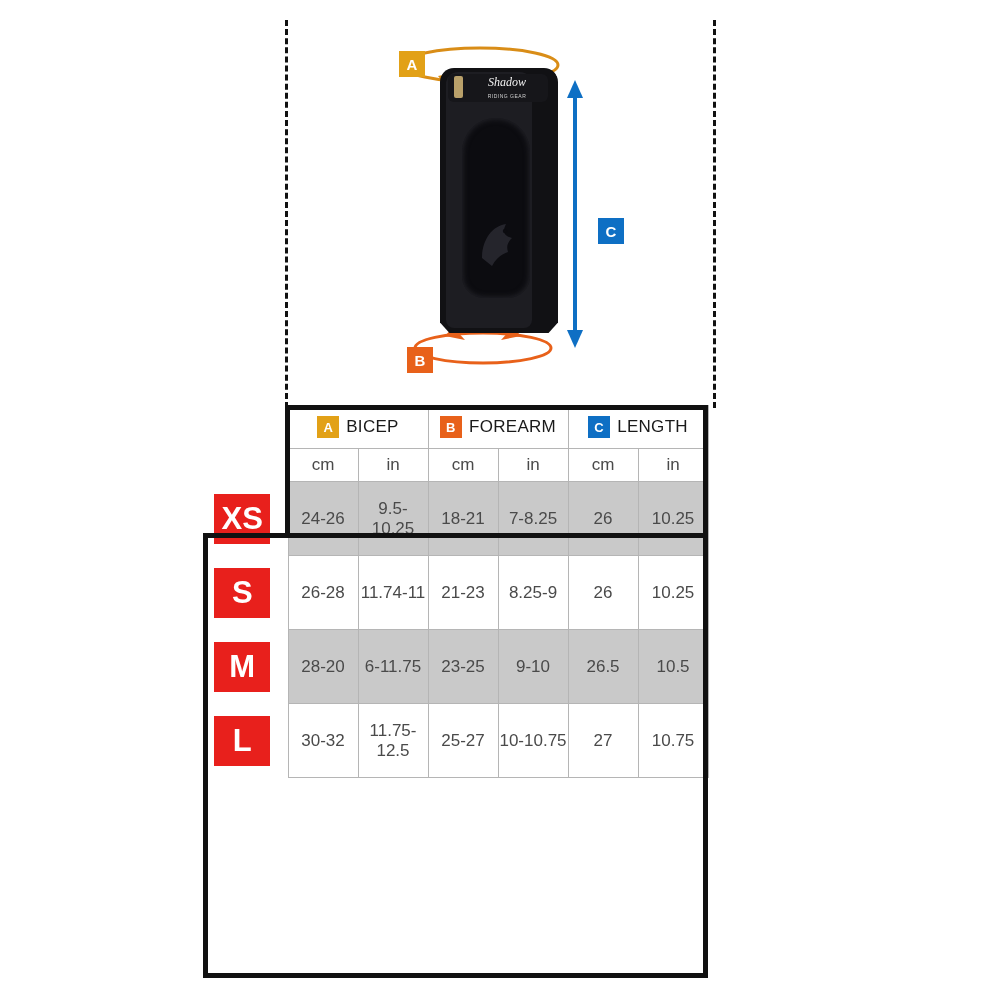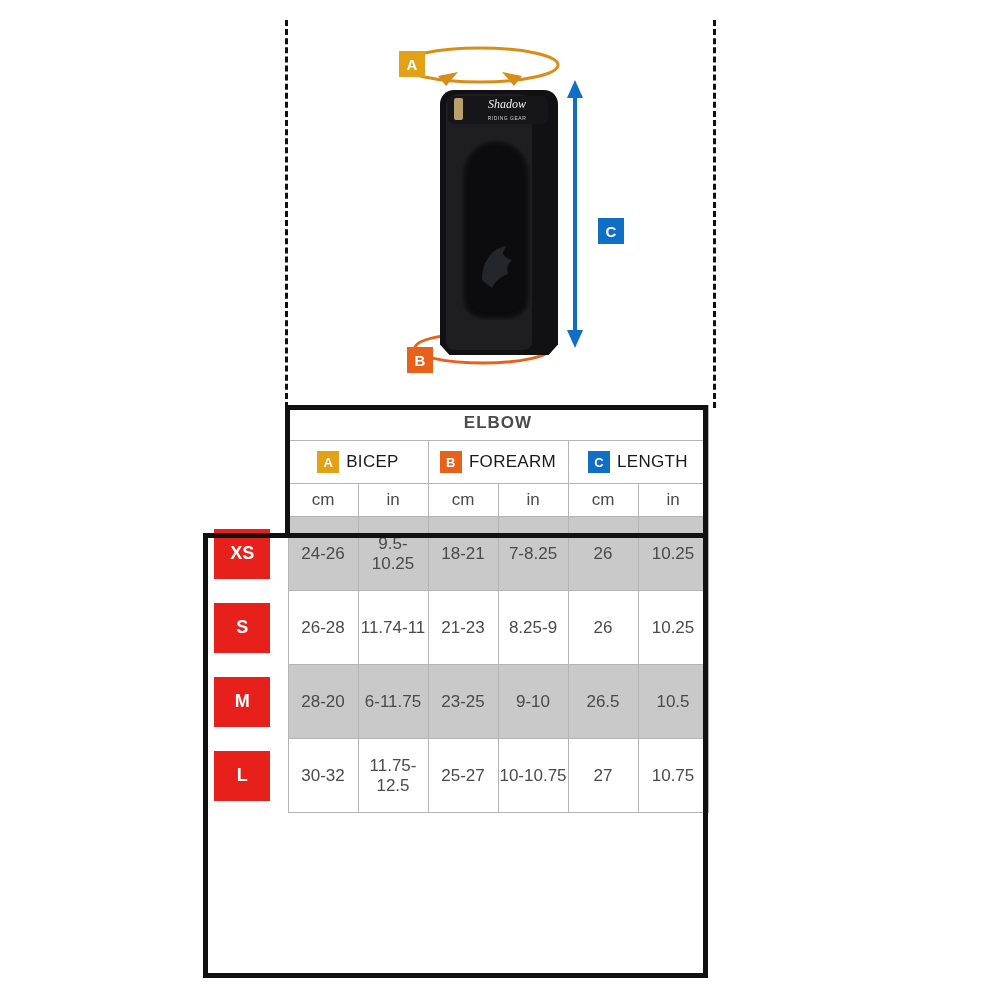--- a/index.html
+++ b/index.html
@@ -37,21 +37,21 @@
     height: 388px;
     border-left: 3px dashed #111111;
   }
   .dash-left { left: 0; }
   .dash-right { left: 428px; }
 
   
   .guard {
     position: absolute;
     left: 155px;
-    top: 70px;
+    top: 48px;
     width: 118px;
     height: 298px;
   }
   .guard-body {
     position: absolute;
     left: 0; top: 0;
     width: 118px;
     height: 265px;
     background: #111114;
     border-radius: 14px 14px 6px 6px;
@@ -235,21 +235,21 @@
 
   .size-badge-cell {
     border: none !important;
     background: #ffffff !important;
     padding: 0 6px 0 0 !important;
   }
   .size-badge {
     background: #e8201c;
     color: #ffffff;
     font-weight: bold;
-    font-size: 18px;
+    font-size: 31px;
     width: 56px;
     height: 50px;
     margin: 0 auto;
     display: flex;
     align-items: center;
     justify-content: center;
   }
   .size-badge.small-txt { font-size: 23px; }
 
   
@@ -329,24 +329,20 @@
         <col class="col-size">
         <col class="col-u">
           <col class="col-u">
           <col class="col-u">
           <col class="col-u">
           <col class="col-u">
           <col class="col-u">
       </colgroup>
 
       <tbody>
-          <tr class="title-row">
-        <td class="spacer-cell"></td>
-        <td colspan="6">ELBOW</td>
-      </tr>
 
       <tr class="hdr-row">
         <td class="spacer-cell"></td>
         <td colspan="2">
           <span class="hdr-label">
             <span class="hdr-badge badge-a">A</span>
             <span>BICEP</span>
           </span>
         </td>
         <td colspan="2">

